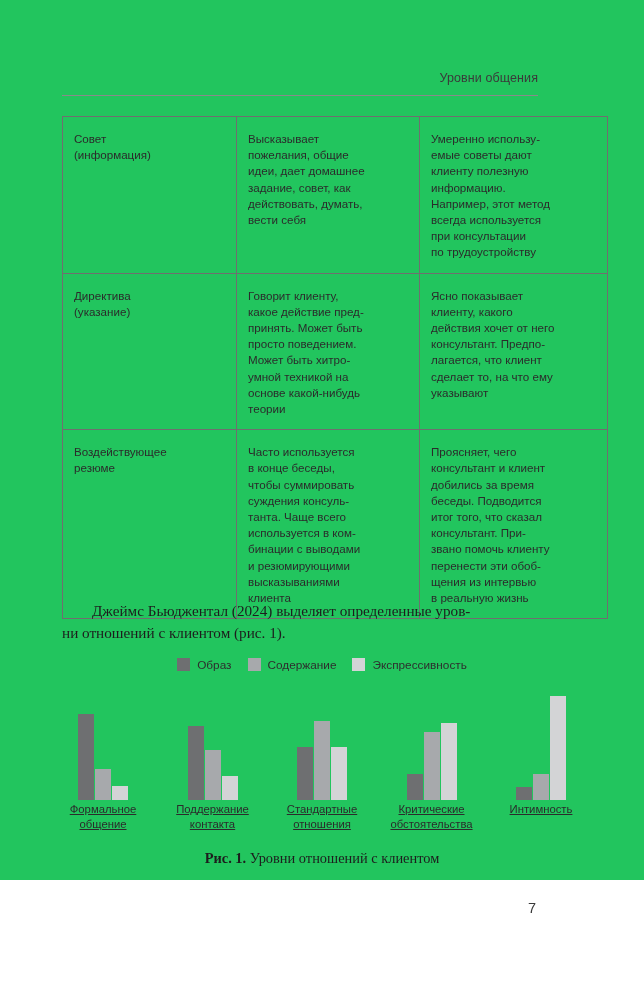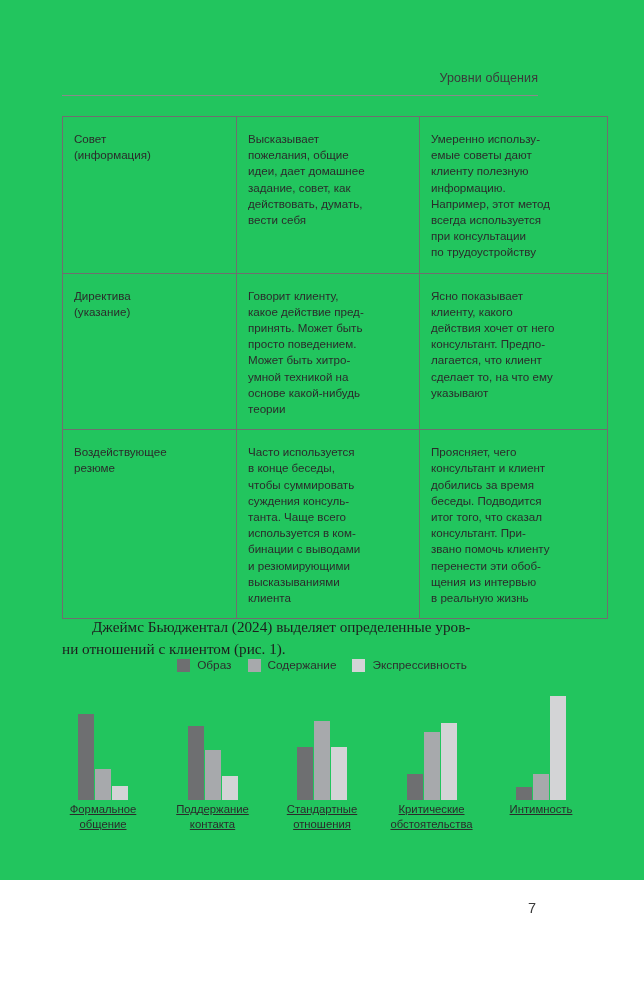--- a/index.html
+++ b/index.html
@@ -74,21 +74,21 @@
     position: absolute;
     left: 62px;
     top: 600px;
     width: 478px;
     font-family: "Liberation Serif", serif;
     font-size: 15.2px;
     line-height: 22px;
     color: #1d1d1d;
     text-align: justify;
   }
-  .para .l1 { display: block; text-indent: 30px; margin-top: 16px; }
+  .para .l1 { display: block; text-indent: 30px; }
   .para .l2 { display: block; }
 
   
   .figure {
     position: absolute;
     left: 55px;
     top: 658px;
     width: 534px;
     height: 225px;
   }
@@ -101,21 +101,20 @@
     display: flex;
     justify-content: center;
     align-items: center;
     gap: 0px;
     font-family: "Liberation Sans", sans-serif;
     font-size: 11.8px;
     color: #2e2e2e;
   }
   .legend-item {
     display: flex;
-    align-items: center;
     margin-right: 16px;
   }
   .legend-item:last-child { margin-right: 0; }
   .legend-swatch {
     width: 13px;
     height: 13px;
     margin-right: 7px;
     display: inline-block;
   }
 
@@ -353,17 +352,20 @@
         </div>
         <div class="xlabel">
           <span>Критические</span>
           <span>обстоятельства</span>
         </div>
         <div class="xlabel">
           <span>Интимность</span>
         </div>
       </div>
 
+    <div class="caption">
+      <b>Рис. 1.</b><span> Уровни отношений с клиентом</span>
+    </div>
   </div>
 
   <div class="folio">7</div>
 
 </div>
 
 </body></html>

